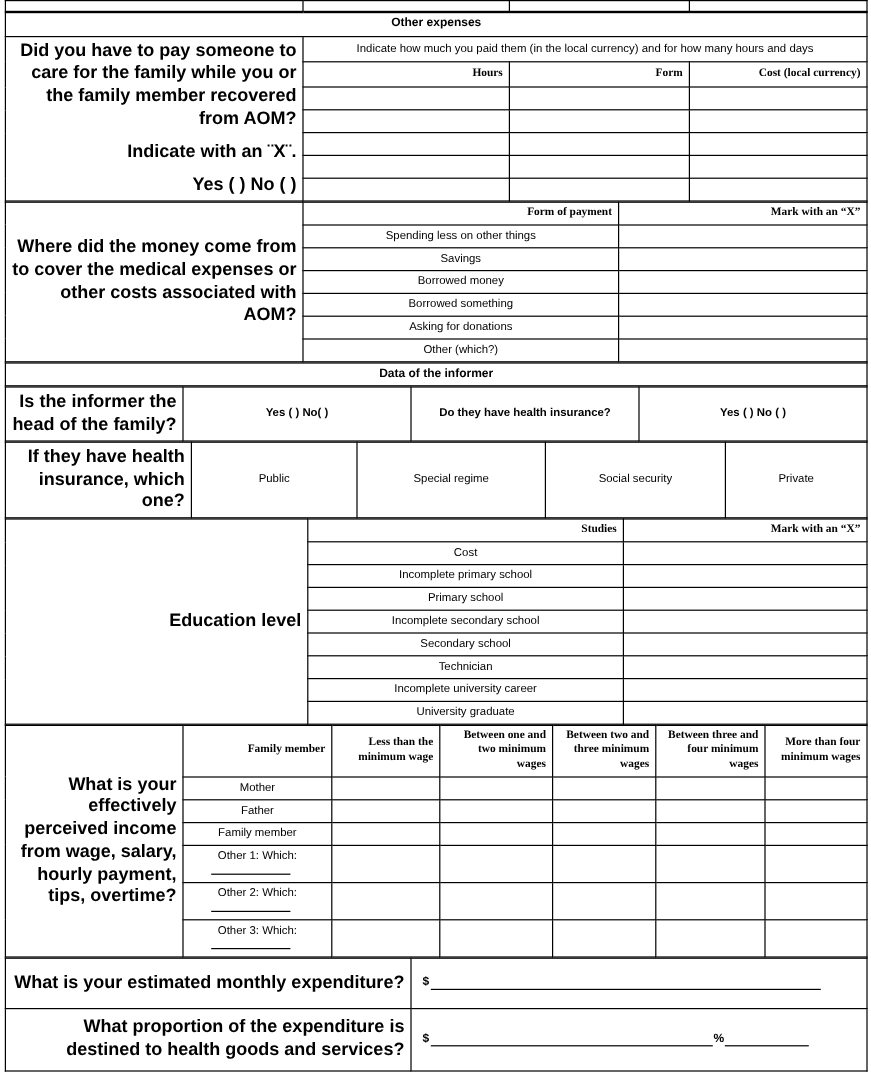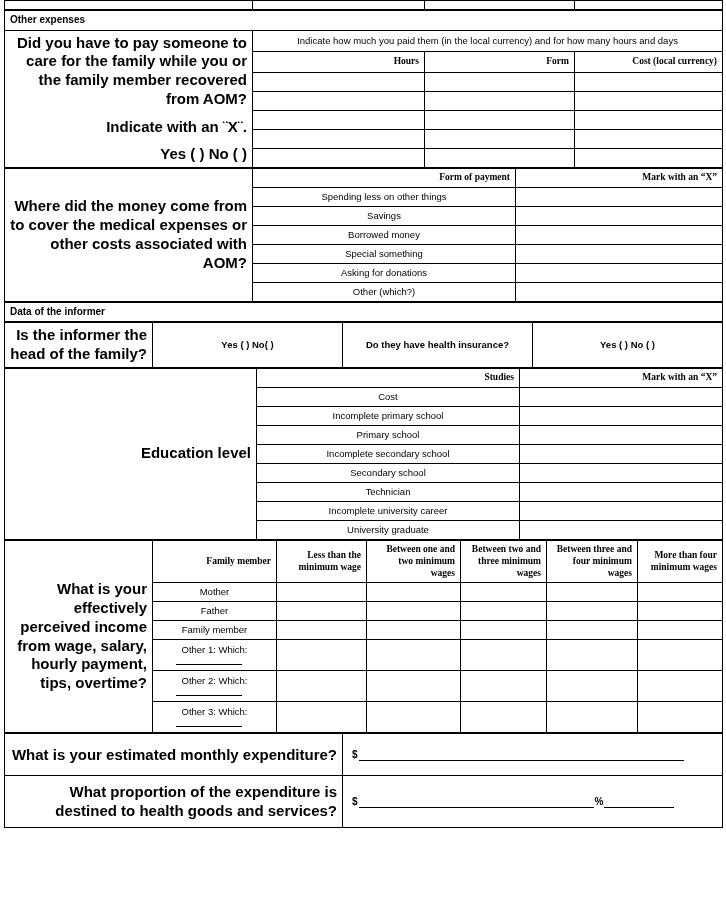--- a/index.html
+++ b/index.html
@@ -38,21 +38,21 @@
     padding: 3px 5px;
     vertical-align: middle;
     box-sizing: border-box;
   }
 
   
   .sec-head {
     font-weight: bold;
     font-size: 10px;
     padding: 6px 10px;
-    text-align: left;
+    text-align: center;
   }
   .qcell {
     font-weight: bold;
     font-size: 15px;
     padding: 6px 8px;
     vertical-align: middle;
     text-align: right;
   }
   .qcell-top {
     vertical-align: top;
@@ -232,21 +232,21 @@
     </tr>
     <tr>
       <td class="rowlabel">Savings</td>
       <td class="blank"></td>
     </tr>
     <tr>
       <td class="rowlabel">Borrowed money</td>
       <td class="blank"></td>
     </tr>
     <tr>
-      <td class="rowlabel">Special something</td>
+      <td class="rowlabel">Borrowed something</td>
       <td class="blank"></td>
     </tr>
     <tr>
       <td class="rowlabel">Asking for donations</td>
       <td class="blank"></td>
     </tr>
     <tr>
       <td class="rowlabel">Other (which?)</td>
       <td class="blank"></td>
     </tr>
@@ -274,20 +274,38 @@
     <tbody>
         <tr>
       <td class="qcell">Is the informer the head of the family?</td>
       <td class="centered">Yes ( ) No( )</td>
       <td class="centered">Do they have health insurance?</td>
       <td class="centered">Yes ( ) No ( )</td>
     </tr>
   </tbody>
     </table>
 
+  <table class="form">
+    <colgroup>
+      <col style="width:155px">
+        <col style="width:138px">
+      <col style="width:157px">
+        <col style="width:150px">
+        <col style="width:118px">
+    </colgroup>
+    <tbody>
+        <tr>
+      <td class="qcell">If they have health insurance, which one?</td>
+      <td class="rowlabel" style="text-align:center">Public</td>
+      <td class="rowlabel" style="text-align:center">Special regime</td>
+      <td class="rowlabel" style="text-align:center">Social security</td>
+      <td class="rowlabel" style="text-align:center">Private</td>
+    </tr>
+  </tbody>
+    </table>
 
   <table class="form">
     <colgroup>
       <col style="width:252px">
         <col style="width:263px">
         <col style="width:203px">
     </colgroup>
 
     <tbody>
         <tr>

